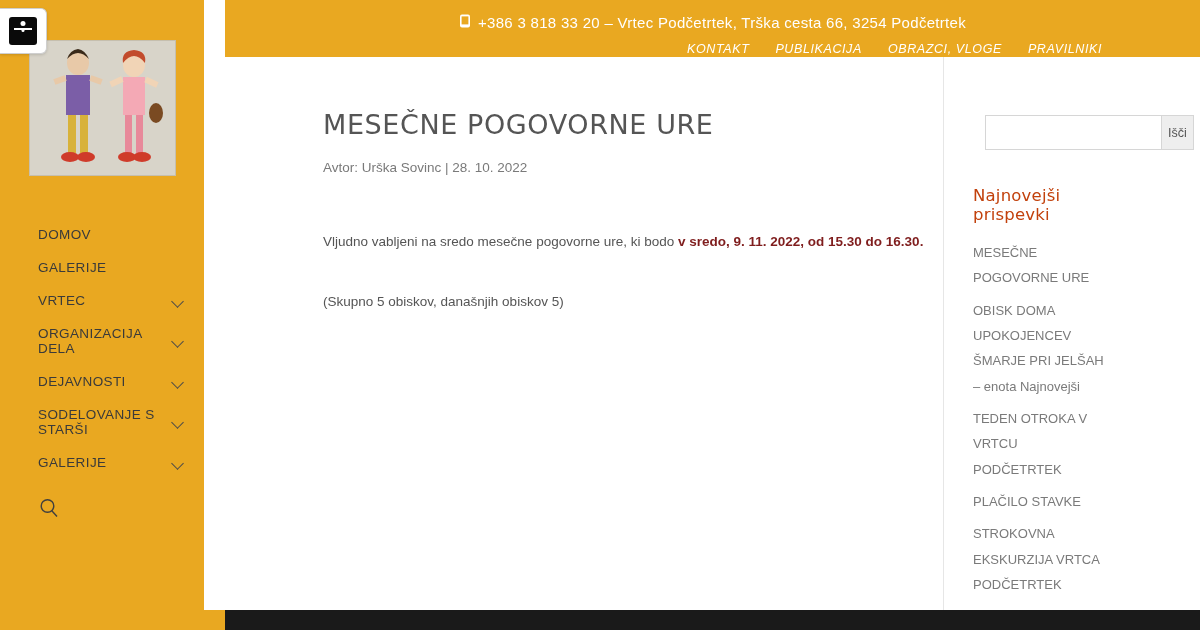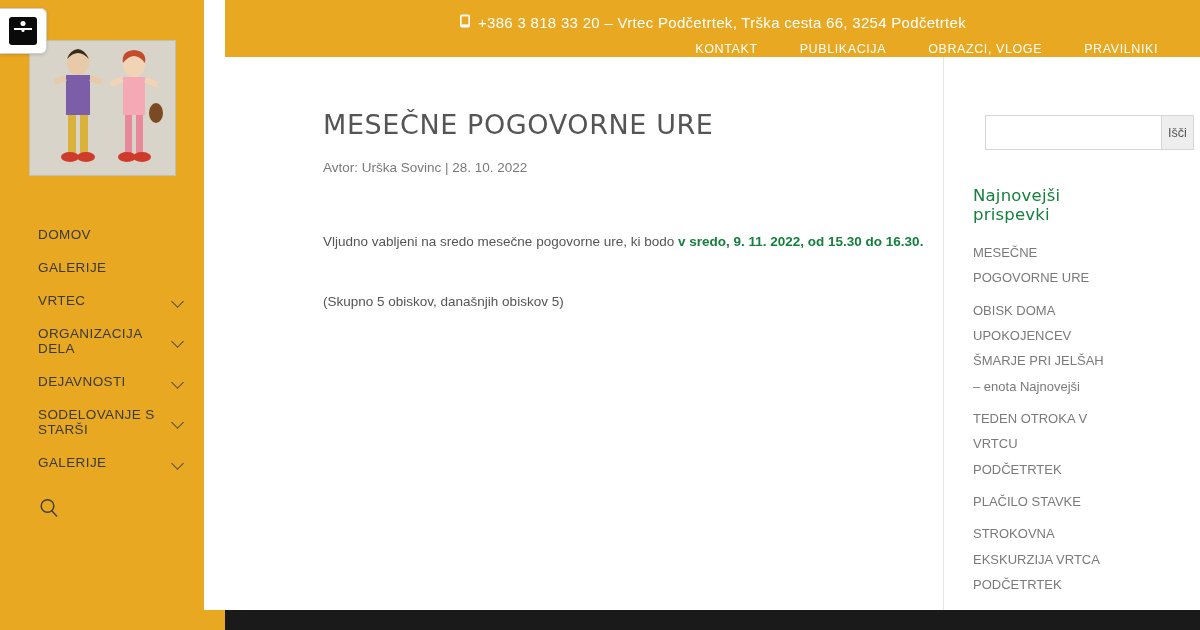--- a/index.html
+++ b/index.html
@@ -153,25 +153,26 @@
     gap: 7px;
     white-space: nowrap;
   }
   .topbar-email { margin-left: 26px; }
   .mini-icon { display: inline-block; }
 
   .topnav {
     display: flex;
     justify-content: flex-end;
     align-items: center;
-    gap: 42px;
-    padding-right: 42px;
+    gap: 26px;
+    padding-right: 98px;
     font-size: 12.5px;
     letter-spacing: .6px;
     height: 17px;
+    font-style: italic;
   }
   .topnav a {
     color: #ffffff;
     text-decoration: none;
     cursor: pointer;
   }
 
   
   .content {
     position: absolute;
@@ -199,21 +200,21 @@
     margin-top: 20px;
     font-size: 13.5px;
     color: #7a7a7a;
   }
   .post-body {
     margin-top: 56px;
     font-size: 13.5px;
     line-height: 1.7;
     color: #555555;
   }
-  .post-body strong { color: #15803d; }
+  .post-body strong { color: #7f1d1d; }
   .post-visits {
     margin-top: 40px;
     font-size: 13.5px;
     color: #555555;
   }
 
   
   .divider {
     position: absolute;
     left: 718px;
@@ -252,21 +253,21 @@
     font-size: 12.5px;
     color: #555555;
     font-family: "Liberation Sans", sans-serif;
     cursor: pointer;
   }
   .rail-title {
     margin-top: 36px;
     font-family: "DejaVu Sans", sans-serif;
     font-size: 16.5px;
     font-weight: 400;
-    color: #15803d;
+    color: #c2410c;
     letter-spacing: .2px;
   }
   .rail-list {
     margin: 16px 0 0 0;
     padding: 0;
     list-style: none;
   }
   .rail-list li {
     font-size: 13px;
     line-height: 1.95;

